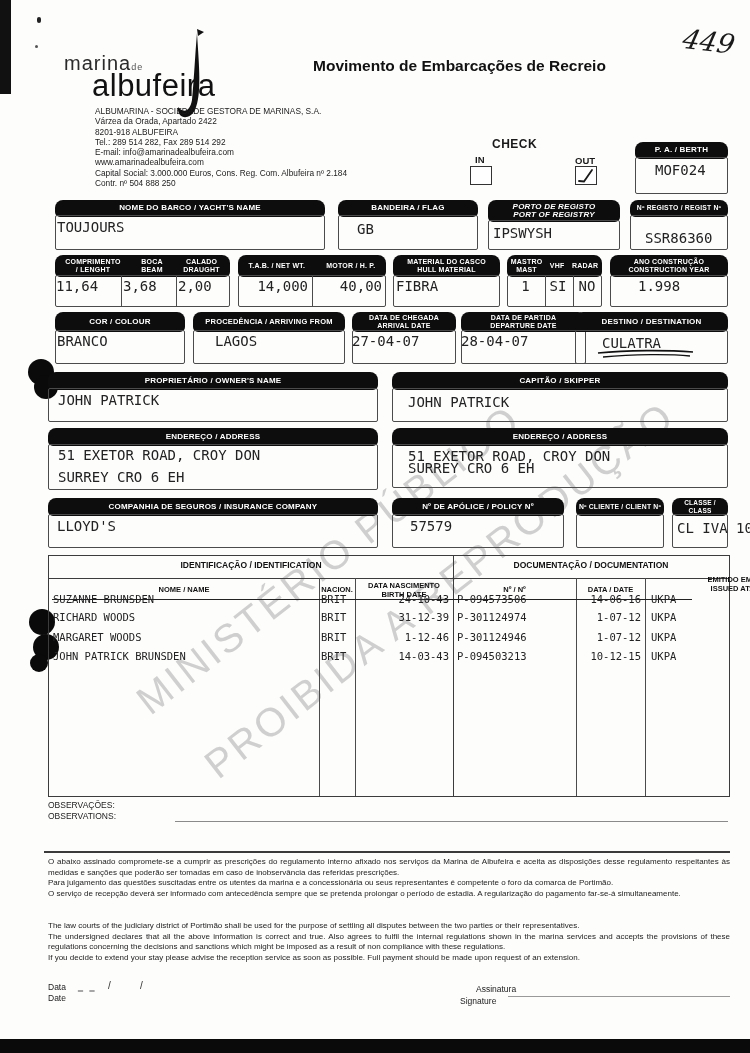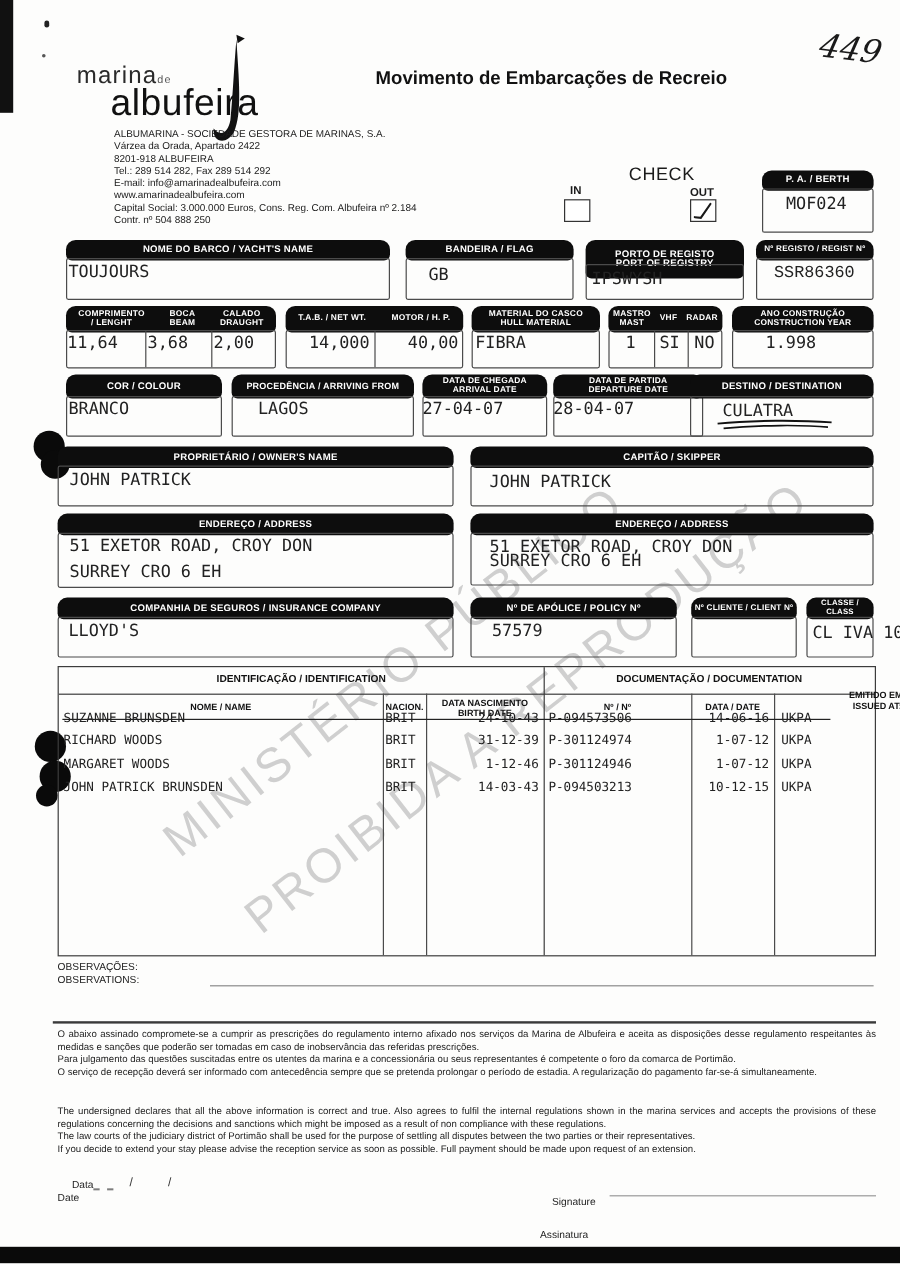--- a/index.html
+++ b/index.html
@@ -74,21 +74,21 @@
     <div>Tel.: 289 514 282, Fax 289 514 292</div>
     <div>E-mail: info@amarinadealbufeira.com</div>
     <div>www.amarinadealbufeira.com</div>
     <div>Capital Social: 3.000.000 Euros, Cons. Reg. Com. Albufeira nº 2.184</div>
     <div>Contr. nº 504 888 250</div>
   </div>
 
   <div style="position:absolute;left:313px;top:57px;font-size:15.5px;font-weight:600;color:#111;">Movimento de Embarcações de Recreio</div>
   <div class="hand" style="position:absolute;left:683px;top:26px;font-size:27px;transform:rotate(7deg) skewX(-6deg);">449</div>
 
-  <div style="position:absolute;left:524px;top:137px;font-size:15px;font-weight:normal;letter-spacing:.5px;">CHECK</div>
+  <div style="position:absolute;left:492px;top:137px;font-size:12px;font-weight:bold;letter-spacing:.5px;">CHECK</div>
   <div style="position:absolute;left:475px;top:154px;font-size:9.5px;font-weight:bold;">IN</div>
   <div class="chkbox" style="left:470px;top:166px;"></div>
   <div style="position:absolute;left:575px;top:155px;font-size:9.5px;font-weight:bold;">OUT</div>
   <div class="chkbox" style="left:575px;top:166px;">
     <svg width="20" height="17">
       <path d="M3,14 L8,14.5 L16,3" stroke="#1a1a1a" stroke-width="1.8" fill="none" stroke-linecap="round"></path>
     </svg>
   </div>
 
   <div class="field" style="left:635px;top:142px;width:93px;height:52px;">
@@ -101,33 +101,33 @@
     <div class="bar" style="height:17px;">NOME DO BARCO / YACHT'S NAME</div>
     <div class="vbox" style="top:15px;"></div>
     <span class="tval" style="left:2px;top:19px;">TOUJOURS</span>
   </div>
   <div class="field" style="left:338px;top:200px;width:140px;height:50px;">
     <div class="bar" style="height:17px;">BANDEIRA / FLAG</div>
     <div class="vbox" style="top:15px;"></div>
     <span class="tval" style="left:19px;top:21px;">GB</span>
   </div>
   <div class="field" style="left:488px;top:200px;width:132px;height:50px;">
-    <div class="bar" style="height:32px;">
+    <div class="bar" style="height:22px;font-style:italic;">
         <span class="two">
           <span>PORTO DE REGISTO</span>
           <span>PORT OF REGISTRY</span>
         </span>
       </div>
     <div class="vbox" style="top:20px;"></div>
     <span class="tval" style="left:5px;top:25px;">IPSWYSH</span>
   </div>
   <div class="field" style="left:630px;top:200px;width:98px;height:50px;">
     <div class="bar" style="height:17px;font-size:6.8px;">Nº REGISTO / REGIST Nº</div>
     <div class="vbox" style="top:15px;"></div>
-    <span class="tval" style="left:15px;top:20px;font-family:Liberation Mono, monospace;">SSR86360</span>
+    <span class="tval" style="left:15px;top:30px;">SSR86360</span>
   </div>
 
   <div class="field" style="left:55px;top:255px;width:175px;height:52px;">
     <div class="bar cols" style="height:22px;font-size:7px;">
       <span class="two">
           <span>COMPRIMENTO</span>
           <span>/ LENGHT</span>
         </span>
       <span class="two">
           <span>BOCA</span>
@@ -344,28 +344,28 @@
   <div class="lbl" style="left:48px;top:811px;">OBSERVATIONS:</div>
   <div class="rule" style="left:175px;top:821px;width:553px;height:1px;background:#8a8a8a;"></div>
 
   <div class="rule" style="left:44px;top:851px;width:686px;height:2px;"></div>
   <div class="legal" style="top:857px;">
     <p>O abaixo assinado compromete-se a cumprir as prescrições do regulamento interno afixado nos serviços da Marina de Albufeira e aceita as disposições desse regulamento respeitantes às medidas e sanções que poderão ser tomadas em caso de inobservância das referidas prescrições.</p>
     <p>Para julgamento das questões suscitadas entre os utentes da marina e a concessionária ou seus representantes é competente o foro da comarca de Portimão.</p>
     <p>O serviço de recepção deverá ser informado com antecedência sempre que se pretenda prolongar o período de estadia. A regularização do pagamento far-se-á simultaneamente.</p>
   </div>
   <div class="legal" style="top:921px;">
+    <p>The law courts of the judiciary district of Portimão shall be used for the purpose of settling all disputes between the two parties or their representatives.</p>
     <p>The undersigned declares that all the above information is correct and true. Also agrees to fulfil the internal regulations shown in the marina services and accepts the provisions of these regulations concerning the decisions and sanctions which might be imposed as a result of non compliance with these regulations.</p>
-    <p>The law courts of the judiciary district of Portimão shall be used for the purpose of settling all disputes between the two parties or their representatives.</p>
     <p>If you decide to extend your stay please advise the reception service as soon as possible. Full payment should be made upon request of an extension.</p>
   </div>
 
-  <div class="lbl" style="left:60px;top:982px;text-align:center;">Data</div>
+  <div class="lbl" style="left:48px;top:982px;text-align:center;">Data</div>
   <span style="position:absolute;left:78px;top:982px;font-size:9px;color:#555;letter-spacing:2px;">‗ ‗</span>
   <span style="position:absolute;left:108px;top:980px;font-size:10px;color:#333;">/</span>
   <span style="position:absolute;left:140px;top:980px;font-size:10px;color:#333;">/</span>
   <div class="lbl" style="left:48px;top:993px;">Date</div>
 
-  <div class="lbl" style="left:450px;top:984px;margin-top:40px;">Assinatura</div>
+  <div class="lbl" style="left:476px;top:984px;">Assinatura</div>
   <div class="rule" style="left:508px;top:996px;width:222px;height:1px;background:#999;"></div>
   <div class="lbl" style="left:460px;top:996px;">Signature</div>
 
 </div>
 
 </body></html>

